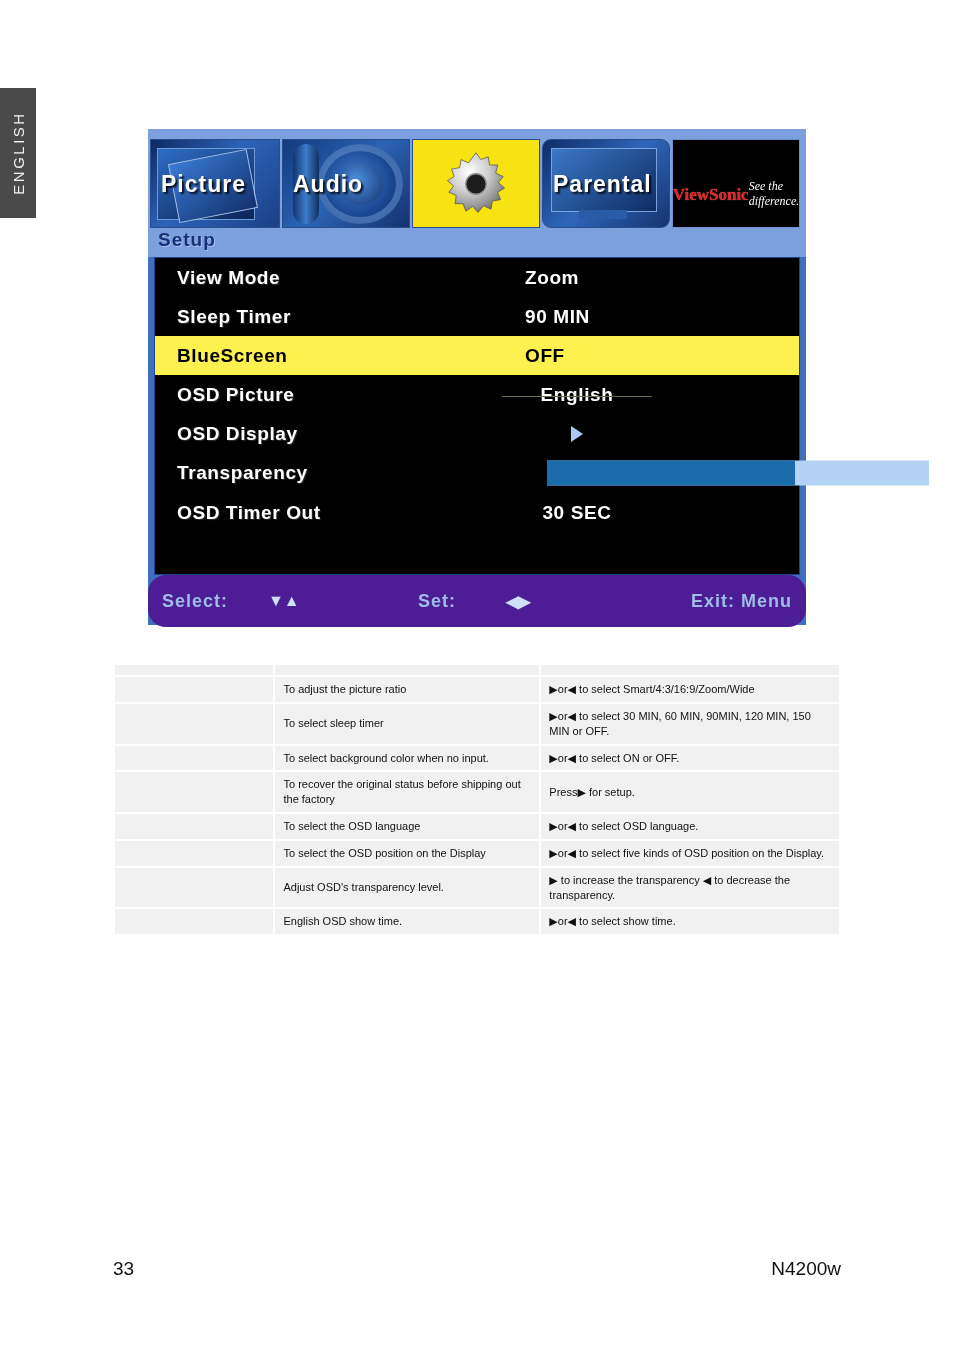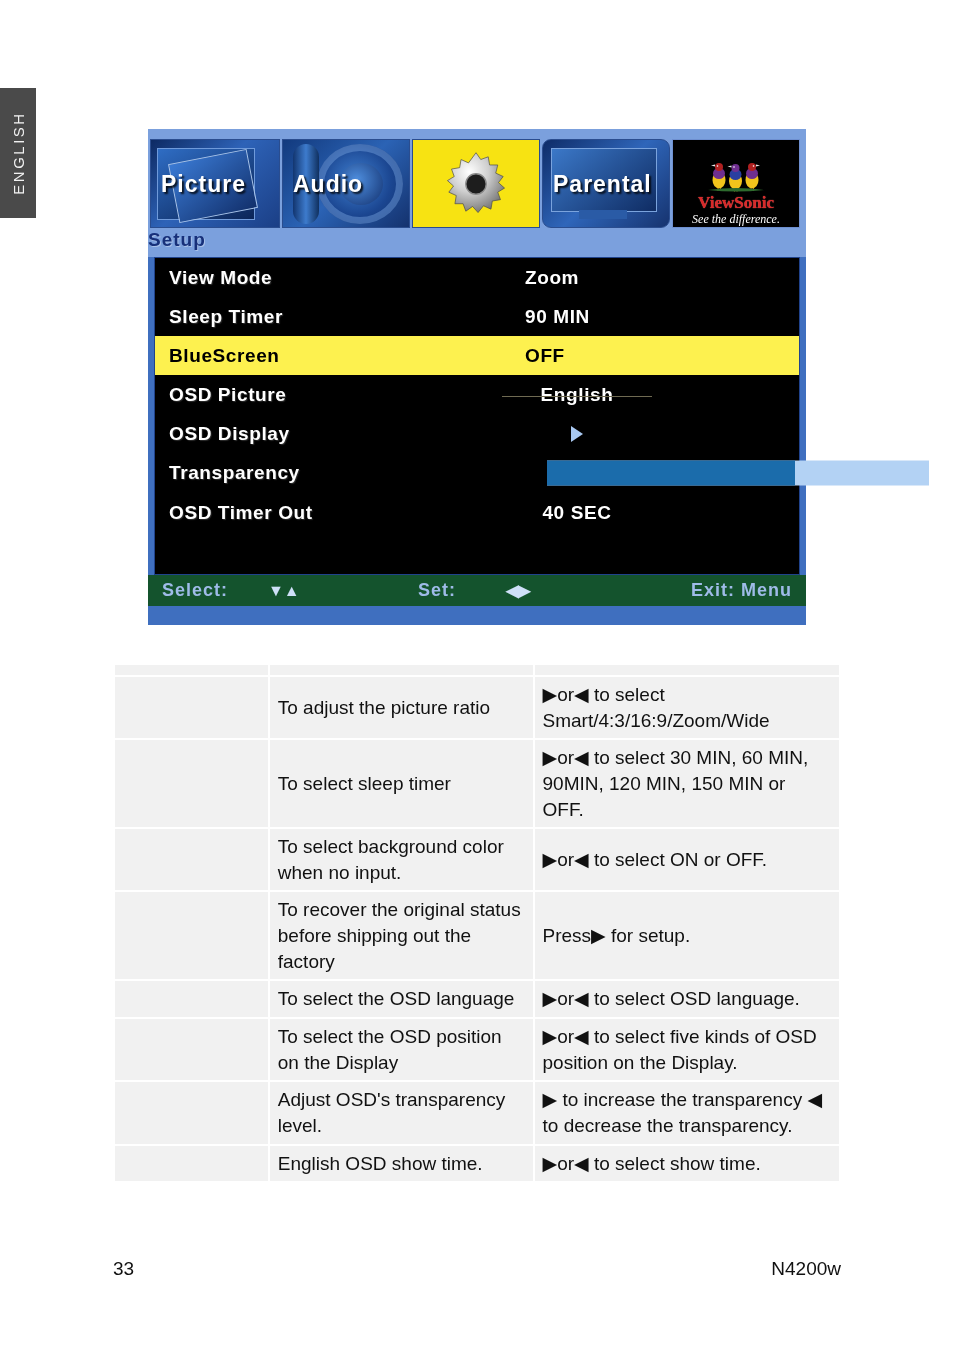--- a/index.html
+++ b/index.html
@@ -154,21 +154,21 @@
     left: 50%; top: 50%;
     transform: translate(-50%,-50%);
     width: 68px; height: 68px;
   }
 
   
   .vs-logo {
     position: absolute;
     inset: 0;
     display: flex;
-    flex-direction: column;
+    flex-direction: row;
     align-items: center;
     justify-content: center;
     background: #000;
     margin-top: 20px;
   }
   .vs-birds { width: 86px; height: 46px; }
   .vs-name {
     color: #d82a2a;
     font-size: 17px;
     font-weight: bold;
@@ -185,20 +185,21 @@
     font-family: "Liberation Serif", serif;
     margin-top: 1px;
   }
 
   
   #osd-header {
     height: 35px;
     background: #7ba0dd;
     display: flex;
     align-items: center;
+    padding-left: 10px;
     box-sizing: border-box;
   }
   #osd-header .htitle {
     color: #17307a;
     font-size: 19px;
     font-weight: bold;
     letter-spacing: 1px;
     text-shadow: 1px 1px 0 rgba(255,255,255,0.35);
   }
 
@@ -213,21 +214,21 @@
   }
   .m-row {
     display: flex;
     align-items: center;
     height: 39px;
     position: relative;
   }
   .m-row.tall { height: 40px; }
   .m-label {
     width: 200px;
-    padding-left: 14px;
+    padding-left: 22px;
     color: #ffffff;
     font-size: 19px;
     font-weight: bold;
     letter-spacing: 0.6px;
     text-shadow: 1px 1px 1px rgba(255,255,255,0.18);
     box-sizing: border-box;
     font-family: "Liberation Sans", sans-serif;
   }
   .m-value {
     flex: 1;
@@ -296,44 +297,45 @@
     left: 590px;
     top: 50%;
     transform: translateY(-50%);
     color: #ffffff;
     font-size: 21px;
     font-weight: bold;
   }
 
   
   #osd-foot {
-    height: 31px;
-    background: #14532d;
+    height: 52px;
+    background: #4c1d95;
     display: flex;
     align-items: center;
     color: #9fbbe8;
     font-size: 18px;
     font-weight: bold;
     letter-spacing: 1px;
     position: relative;
+    border-radius: 18px;
   }
   #osd-foot .f-select { position: absolute; left: 14px; }
   #osd-foot .f-selarrows { position: absolute; left: 120px; color:#cfe0f8; font-size:16px; letter-spacing:0; }
   #osd-foot .f-set { position: absolute; left: 270px; }
   #osd-foot .f-setarrows { position: absolute; left: 358px; color:#cfe0f8; font-size:16px; letter-spacing:0; }
   #osd-foot .f-exit { position: absolute; right: 14px; }
 
   
   #desc-table {
     position: absolute;
     left: 113px;
     top: 663px;
     width: 728px;
     border-collapse: collapse;
-    font-size: 19px;
+    font-size: 11px;
     color: #111111;
   }
   #desc-table td {
     border: 2px solid #ffffff;
     background: #f1f1f1;
     padding: 5px 8px;
     vertical-align: middle;
     line-height: 1.35;
   }
   #desc-table td.c1 { width: 158px; }
@@ -485,21 +487,21 @@
         <span class="slider-track">
           <span class="slider-fill" id="tp-fill" style="width: 65%;"></span>
         </span>
         <span class="slider-num">70</span>
       </div>
     </div>
 
     <div class="m-row">
       <div class="m-label">OSD Timer Out</div>
       <div class="m-value">
-        <span class="vtxt centered">40 SEC</span>
+        <span class="vtxt centered">30 SEC</span>
       </div>
     </div>
   </div>
 
   <div id="osd-foot">
     <span class="f-select">Select:</span>
     <span class="f-selarrows">▼▲</span>
     <span class="f-set">Set:</span>
     <span class="f-setarrows">◀▶</span>
     <span class="f-exit">Exit: Menu</span>

